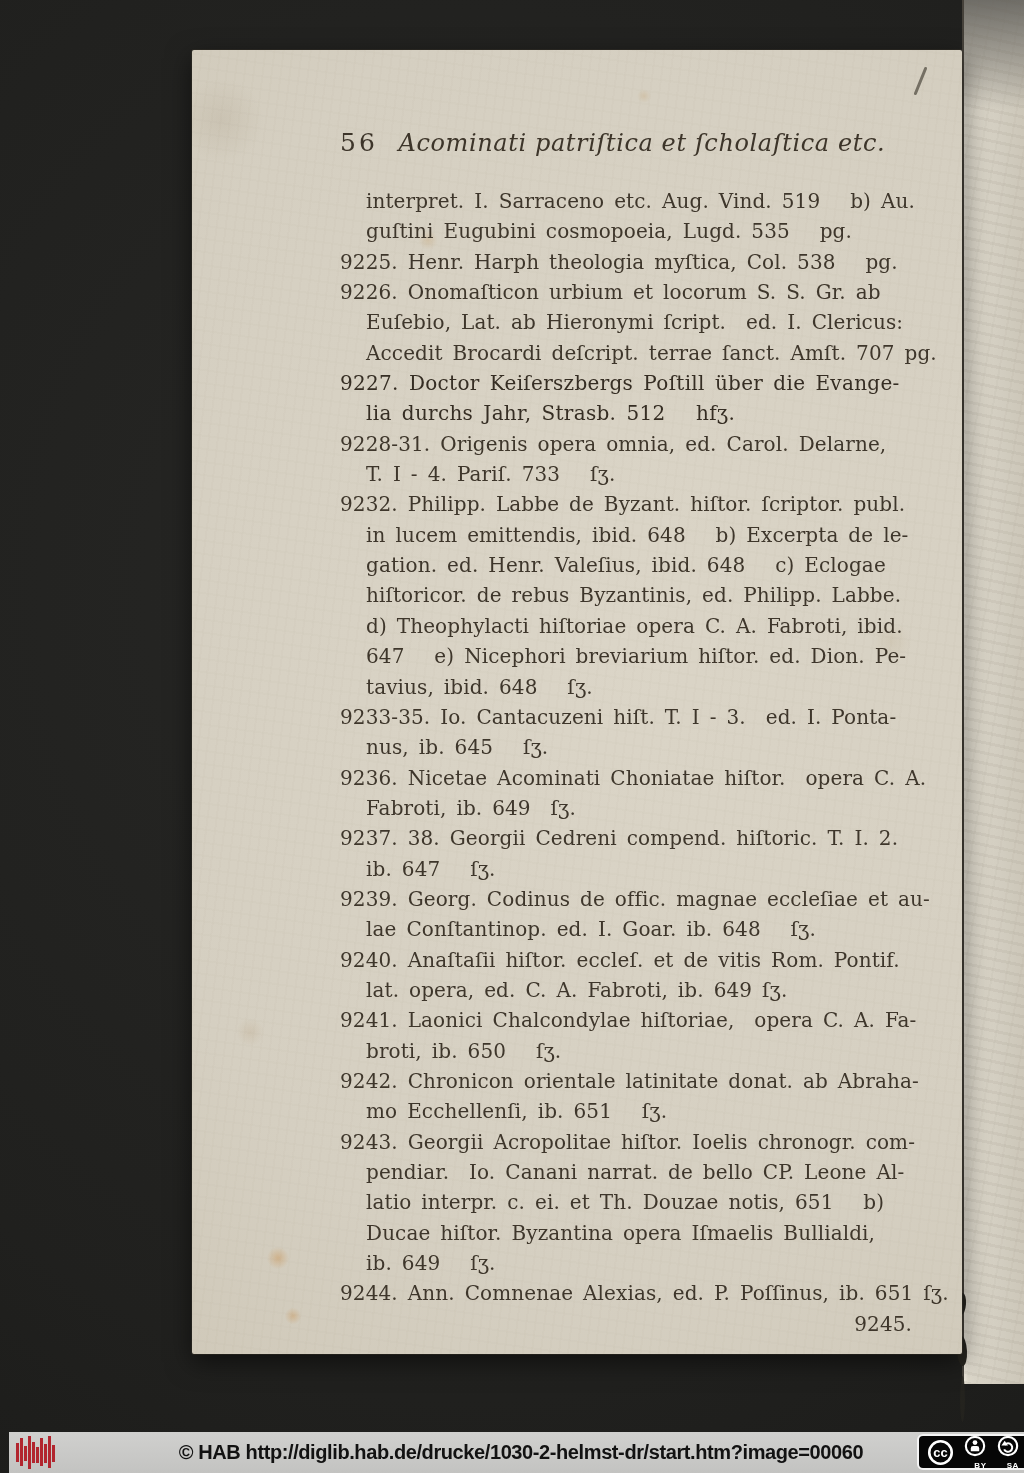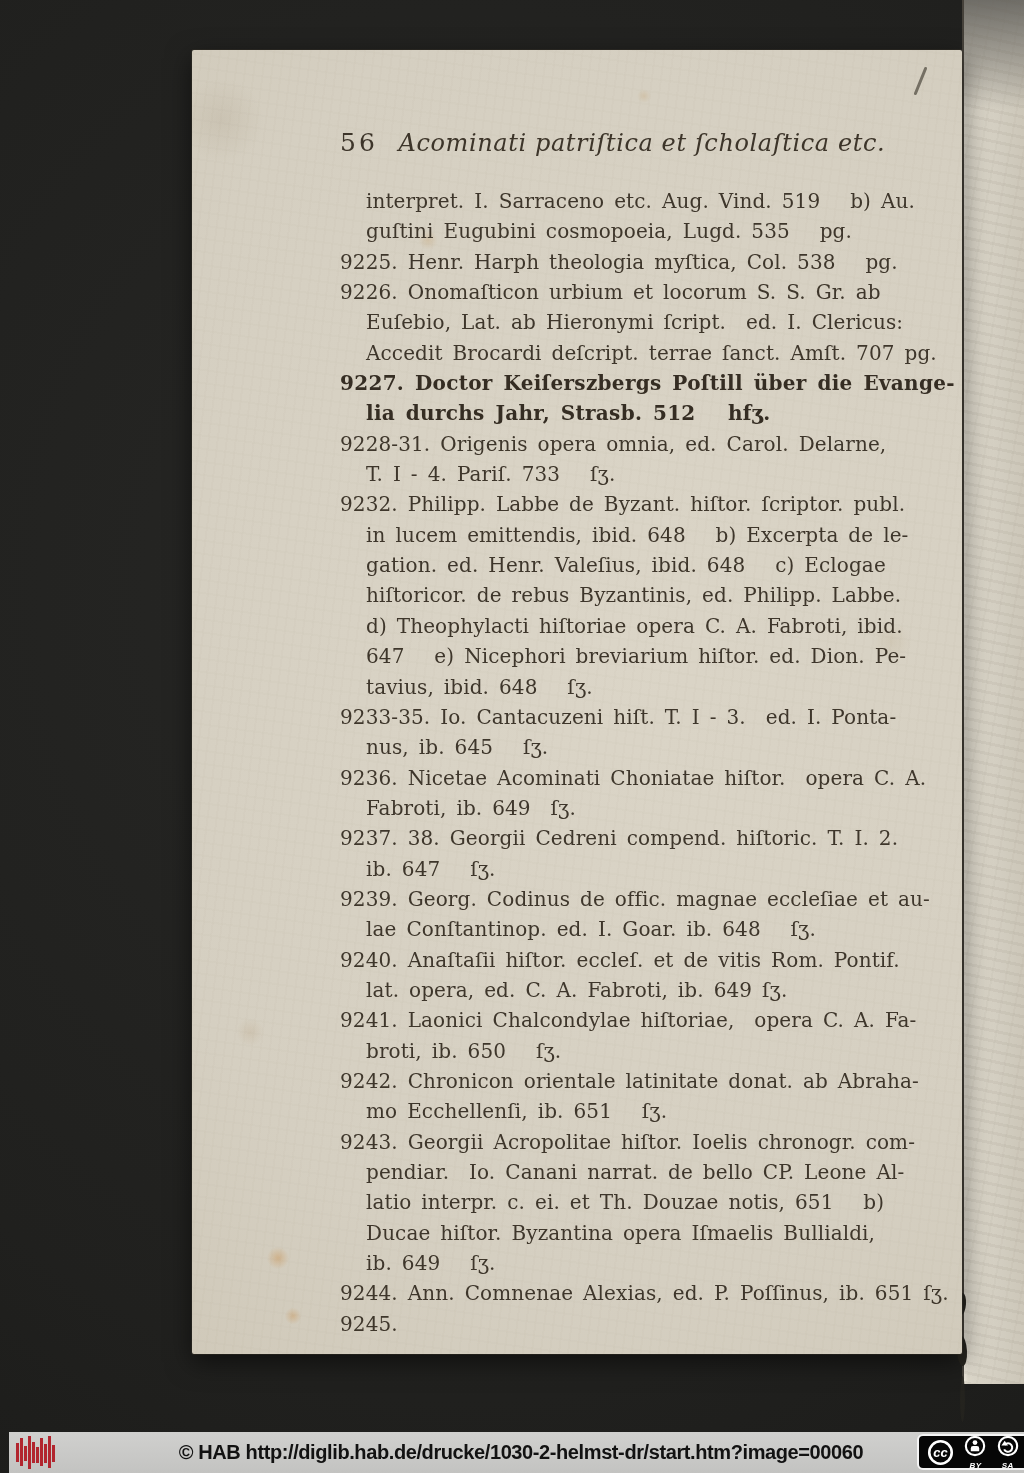--- a/index.html
+++ b/index.html
@@ -44,35 +44,35 @@
 
   
   .pageheader{position:absolute;left:148px;top:78px;width:576px;display:flex;align-items:baseline;color:#3d352a;}
   .pagenum{font-size:25px;letter-spacing:3px;}
   .running-title{flex:1;text-align:center;font-style:italic;font-size:24px;letter-spacing:.6px;padding-right:10px;}
 
   .textblock{position:absolute;left:148px;top:136px;width:576px;color:#3e362b;
     font-size:20px;line-height:30.35px;white-space:pre;word-spacing:3.5px;letter-spacing:.1px;}
   .line{min-height:30.35px;}
   .line.cont{padding-left:26px;}
-  .line.catch{padding-right:4px;}
-  .line.fraktur{font-weight:bold;letter-spacing:.3px;color:#352d23;}
+  .line.catch{text-align:right;padding-right:4px;}
+  .line.fraktur{font-weight:normal;letter-spacing:.3px;color:#352d23;}
 
   
   .footer{position:absolute;left:9px;top:1432px;width:1024px;height:41px;
     background:linear-gradient(180deg,#d0d0ce 0%,#c3c3c1 100%);}
   .hab{position:absolute;left:7px;top:4px;}
   .attr{position:absolute;left:0;top:0;width:1024px;text-align:center;color:#121212;
     font-family:"Liberation Sans",sans-serif;font-weight:700;font-size:20px;line-height:41px;letter-spacing:-.4px;}
   .dfg{position:absolute;left:818px;top:0px;color:#1a2742;
     font-family:"Liberation Sans",sans-serif;font-weight:800;font-size:37px;line-height:41px;letter-spacing:-2.5px;margin-top:34px;}
   .ccbadge{position:absolute;left:908px;top:2px;width:112px;height:36px;box-sizing:border-box;
     background:#060606;border:2px solid #f4f4f4;border-radius:6px;
     display:flex;align-items:center;justify-content:space-around;padding:0 3px;}
-  .ccitem{display:flex;flex-direction:column;align-items:center;line-height:1;font-style:italic;}
+  .ccitem{display:flex;flex-direction:column;align-items:flex-end;line-height:1;}
   .cclabel{font-family:"Liberation Sans",sans-serif;font-weight:700;font-size:8px;color:#fff;letter-spacing:.5px;margin-top:5px;}
 </style>
 </head>
 <body>
 
 <div class="stage">
 
   <div class="stack">
     <div class="stack-top"></div>
     <div class="stack-ghost"></div>

